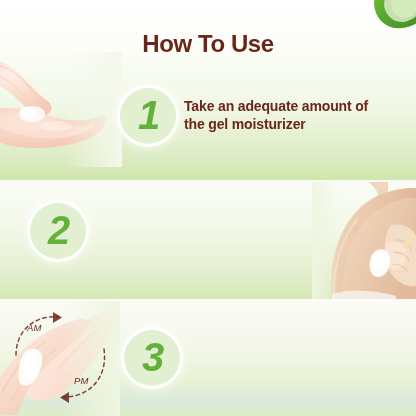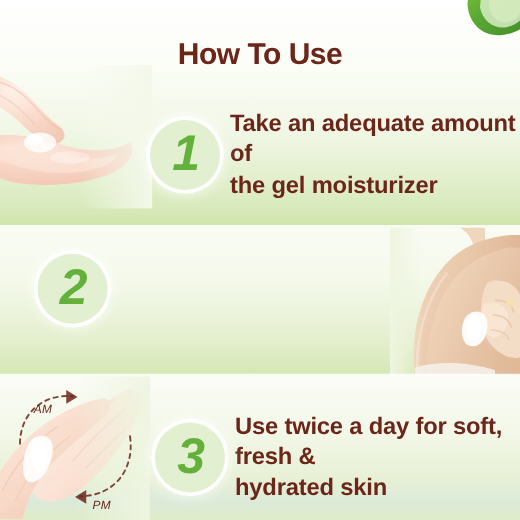--- a/index.html
+++ b/index.html
@@ -106,21 +106,21 @@
     font-weight: bold;
     font-style: italic;
     color: #63b13a;
     transform: translate(1px, -1px);
     font-family: "Liberation Sans", sans-serif;
   }
 
   .step-text {
     margin-left: 8px;
     color: #6b2519;
-    font-size: 19px;
+    font-size: 14px;
     font-weight: bold;
     line-height: 1.28;
     letter-spacing: -0.15px;
     white-space: pre-line;
     font-family: "Liberation Sans", sans-serif;
   }
 
   
   .photo {
     position: absolute;
@@ -156,21 +156,21 @@
   .cycle-label {
     position: absolute;
     font-size: 9.5px;
     font-weight: normal;
     font-style: italic;
     color: #6b2519;
     letter-spacing: 0.2px;
     font-family: "Liberation Sans", sans-serif;
   }
   .am-label { top: 322px; left: 27px; }
-  .pm-label { top: 375px; left: 74px; margin-top: 24px; }
+  .pm-label { top: 375px; left: 74px; }
 
   .cycle-svg {
     position: absolute;
     top: 305px;
     left: 8px;
     width: 110px;
     height: 105px;
   }
 </style>
 </head>
@@ -351,17 +351,15 @@
     <path d="M96 44 C 100 72, 82 92, 56 92" stroke="#6b2519" stroke-width="1.5" fill="none" stroke-dasharray="3.5 3.5" stroke-linecap="round" opacity="0.85"></path>
     <path d="M61 87 L 52 92.5 L 61 98 Z" fill="#6b2519" opacity="0.85"></path>
   </svg>
   <div class="cycle-label am-label">AM</div>
   <div class="cycle-label pm-label">PM</div>
 
   <div class="step step-3">
     <div class="badge">
       <span class="badge-num">3</span>
     </div>
-    <div class="step-text">Use twice a day for soft, fresh &amp;
-hydrated skin</div>
   </div>
 
 </div>
 
 </body></html>

